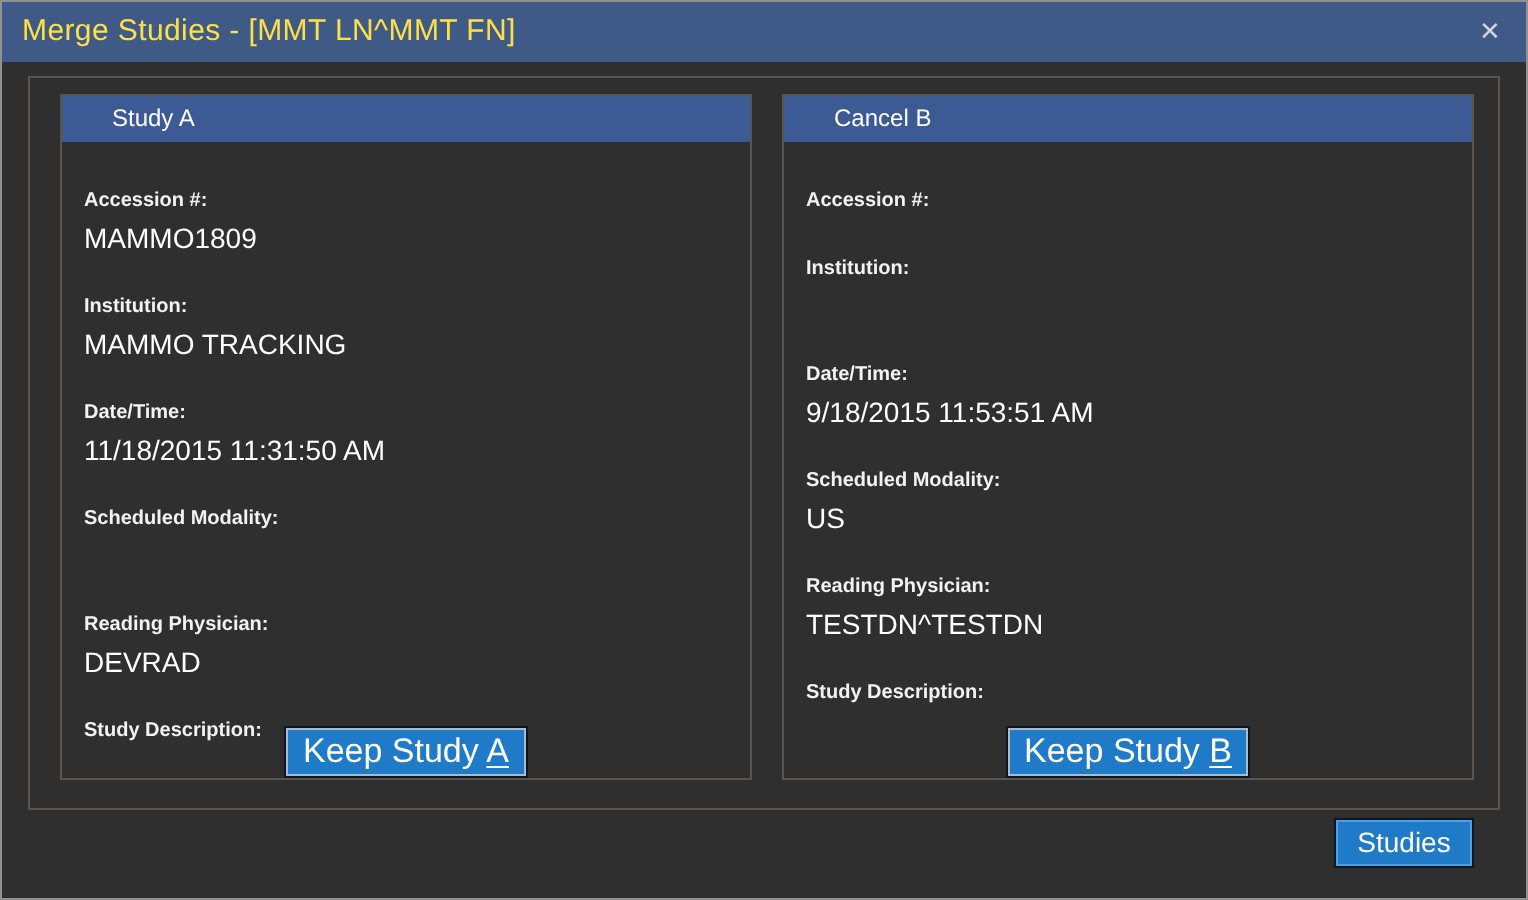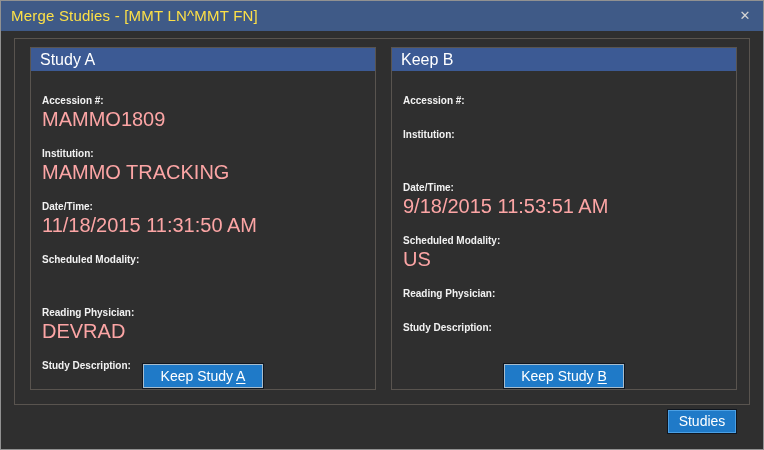--- a/index.html
+++ b/index.html
@@ -17,29 +17,29 @@
     padding-left:10px;letter-spacing:.2px;}
   .close-btn{position:absolute;top:0;right:0;width:36px;height:30px;
     text-align:center;line-height:30px;color:#d4d4d4;font-size:13px;cursor:default;}
   .container{position:absolute;left:13px;right:13px;top:37px;height:367px;
     border:1px solid var(--box-border);}
   .panel{position:absolute;top:8px;bottom:14px;width:346px;
     border:1px solid var(--box-border);background:var(--dialog-bg);}
   .panel.a{left:15px;}
   .panel.b{left:376px;}
   .panel-header{height:23px;background:var(--panel-header);color:#fff;
-    font-size:16px;line-height:23px;padding-left:9px;}
+    font-size:12px;line-height:23px;padding-left:25px;}
   .fields{padding:5px 11px 0 11px;}
   .field{margin-bottom:4px;}
   .field .label{color:#f2f2f2;font-weight:bold;font-size:10px;line-height:19px;margin-top:15px;}
-  .field .value{color:#fca5a5;font-size:20px;line-height:19px;min-height:19px;}
+  .field .value{color:#ffffff;font-size:14px;line-height:19px;min-height:19px;}
   .keep-btn{position:absolute;bottom:1px;left:50%;transform:translateX(-50%);
     width:120px;height:24px;background:var(--button-fill);
     border:1px solid var(--button-border);outline:1px solid #10161f;
-    color:#fff;font-size:14px;text-align:center;line-height:22px;cursor:default;}
+    color:#fff;font-size:17px;text-align:center;line-height:22px;cursor:default;}
   .mnemonic{text-decoration:underline;text-underline-offset:2px;}
   .cancel-btn{position:absolute;right:27px;bottom:16px;width:68px;height:23px;
     background:var(--button-fill);border:1px solid var(--button-focus-border);
     outline:1px solid #10161f;color:#fff;font-size:14px;text-align:center;
     line-height:21px;cursor:default;}
 </style>
 </head>
 <body>
 
 <div class="window">
@@ -77,39 +77,40 @@
           <div class="label">Study Description:</div>
           <div class="value"></div>
         </div>
       </div>
       <div class="keep-btn">
         <span>Keep Study </span><span class="mnemonic">A</span>
       </div>
     </div>
 
     <div class="panel b">
-      <div class="panel-header">Keep B</div>
+      <div class="panel-header">Cancel B</div>
       <div class="fields">
         <div class="field">
           <div class="label">Accession #:</div>
         </div>
         <div class="field">
           <div class="label">Institution:</div>
           <div class="value"></div>
         </div>
         <div class="field">
           <div class="label">Date/Time:</div>
           <div class="value">9/18/2015 11:53:51 AM</div>
         </div>
         <div class="field">
           <div class="label">Scheduled Modality:</div>
           <div class="value">US</div>
         </div>
         <div class="field">
           <div class="label">Reading Physician:</div>
+          <div class="value">TESTDN^TESTDN</div>
         </div>
         <div class="field">
           <div class="label">Study Description:</div>
           <div class="value"></div>
         </div>
       </div>
       <div class="keep-btn">
         <span>Keep Study </span><span class="mnemonic">B</span>
       </div>
     </div>

